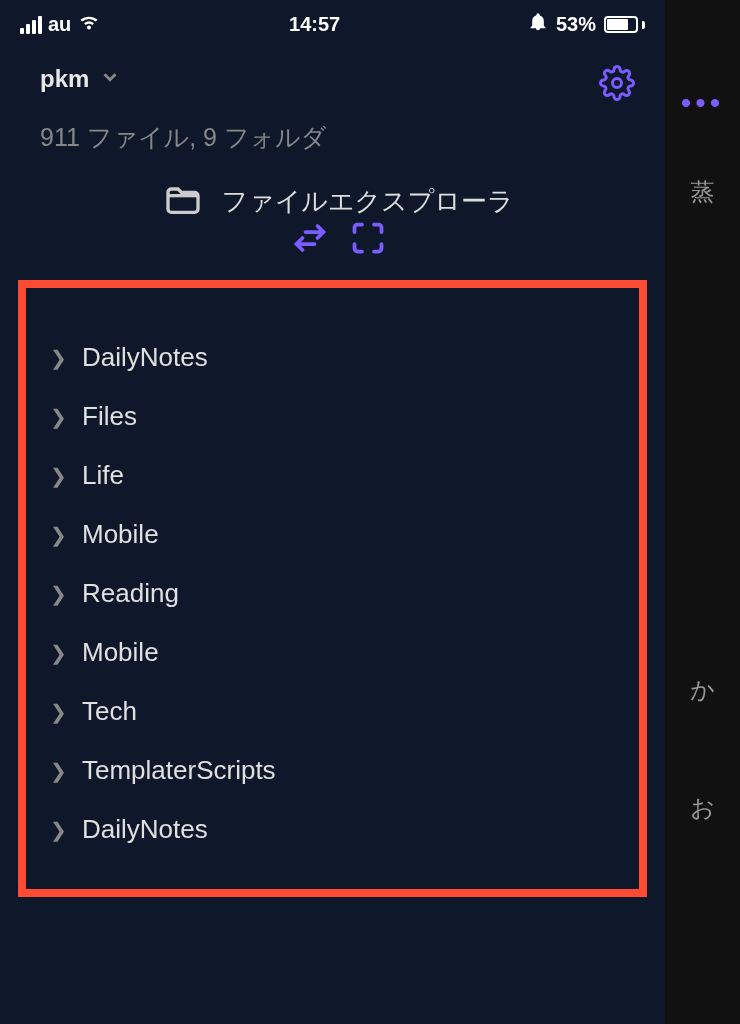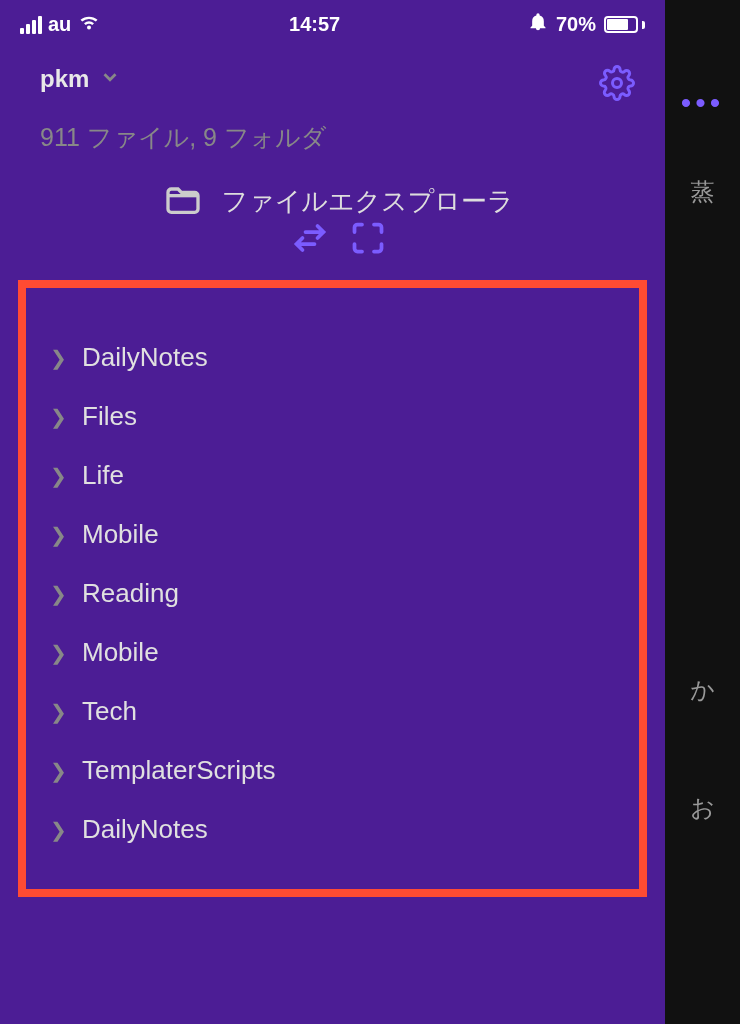--- a/index.html
+++ b/index.html
@@ -8,21 +8,21 @@
       height: 1024px;
       background: #000;
       font-family: -apple-system, BlinkMacSystemFont, "Helvetica Neue", sans-serif;
       color: #e0e0e0;
       overflow: hidden;
       position: relative;
     }
     .sidebar {
       width: 665px;
       height: 100%;
-      background: #4c1d95;
+      background: #0f172a;
       position: relative;
     }
     .statusbar {
       display: flex;
       justify-content: space-between;
       align-items: center;
       padding: 12px 20px 8px 20px;
       font-size: 20px;
       font-weight: 600;
       color: #fff;
@@ -126,21 +126,21 @@
           </svg>
       </span>
     </div>
     <div>14:57</div>
     <div class="statusbar-right">
       <span class="alarm-icon">
         <svg viewBox="0 0 24 24" fill="#fff">
             <path d="M12 22a2.5 2.5 0 002.5-2.5h-5A2.5 2.5 0 0012 22zm7-5.5V11a7 7 0 00-5-6.7V3.5a2 2 0 00-4 0v.8A7 7 0 005 11v5.5L3 18.5v1h18v-1l-2-2z"></path>
           </svg>
       </span>
-      <span>70%</span>
+      <span>53%</span>
       <span class="battery">
         <span class="battery-body">
             <span class="battery-fill"></span>
           </span>
         <span class="battery-tip"></span>
       </span>
     </div>
   </div>
 
   <div class="vault-header">

